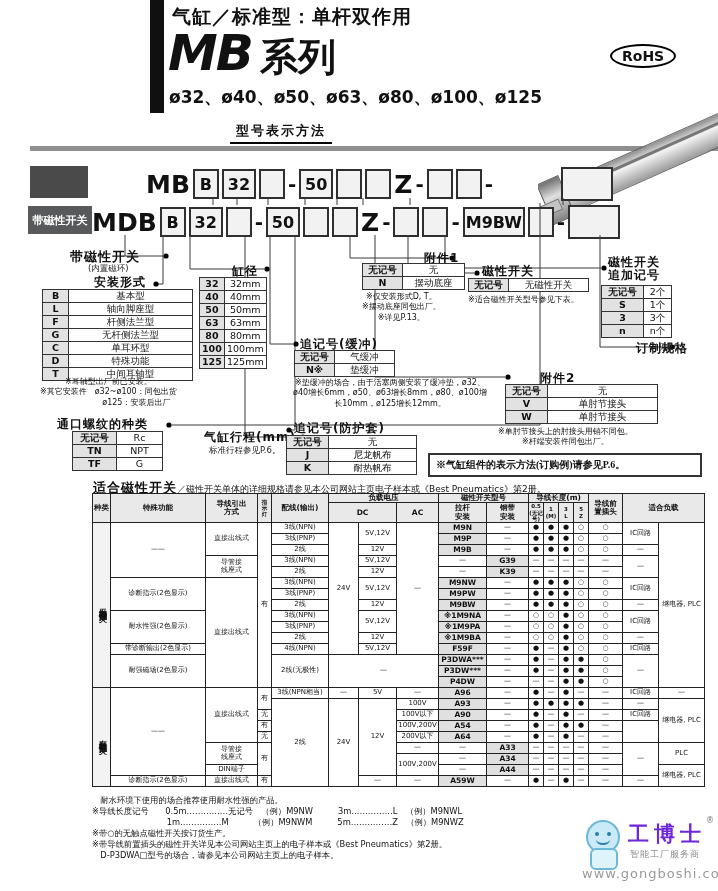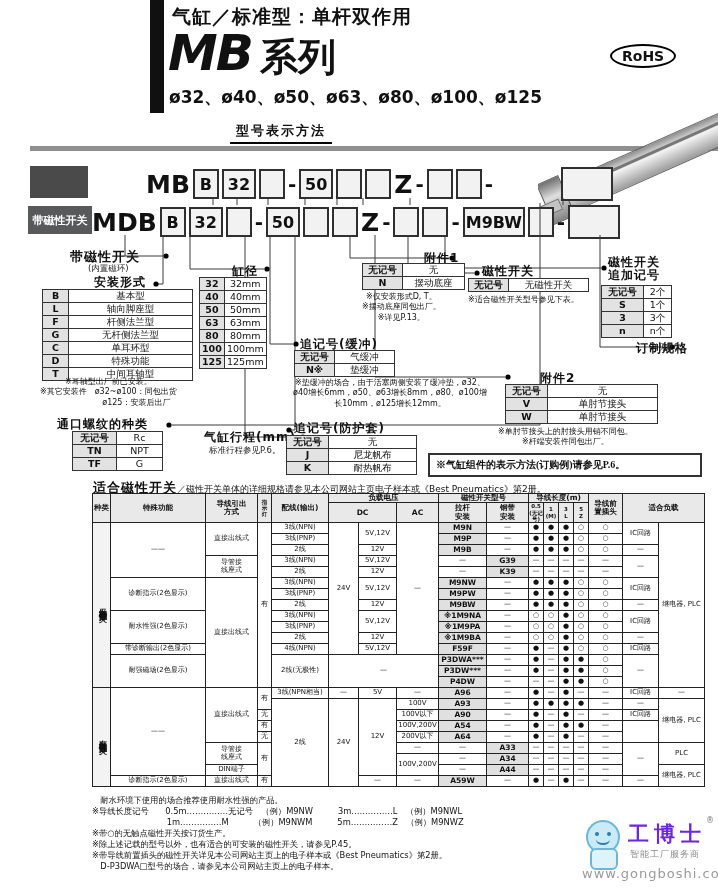--- a/index.html
+++ b/index.html
@@ -776,21 +776,20 @@
           <td>—</td>
         </tr>
       </tbody>
   </table>
 
   <div class="abs foot">
       <div>　耐水环境下使用的场合推荐使用耐水性强的产品。</div>
       <div>※导线长度记号　　0.5m……………无记号　（例）M9NW　　　3m……………L　（例）M9NWL</div>
       <div>　　　　　　　　　1m……………M　　　（例）M9NWM　　　5m……………Z　（例）M9NWZ</div>
       <div>※带○的无触点磁性开关按订货生产。</div>
-      <div>※除上述记载的型号以外，也有适合的可安装的磁性开关，请参见P.45。</div>
       <div>※带导线前置插头的磁性开关详见本公司网站主页上的电子样本或《Best Pneumatics》第2册。</div>
       <div>　D-P3DWA□型号的场合，请参见本公司网站主页上的电子样本。</div>
     </div>
 
   <div class="abs logo">
     <div class="m-head">
       <div class="m-eye" style="left:7px;"></div>
       <div class="m-eye" style="left:19px;"></div>
       <div class="m-smile"></div>
     </div>

